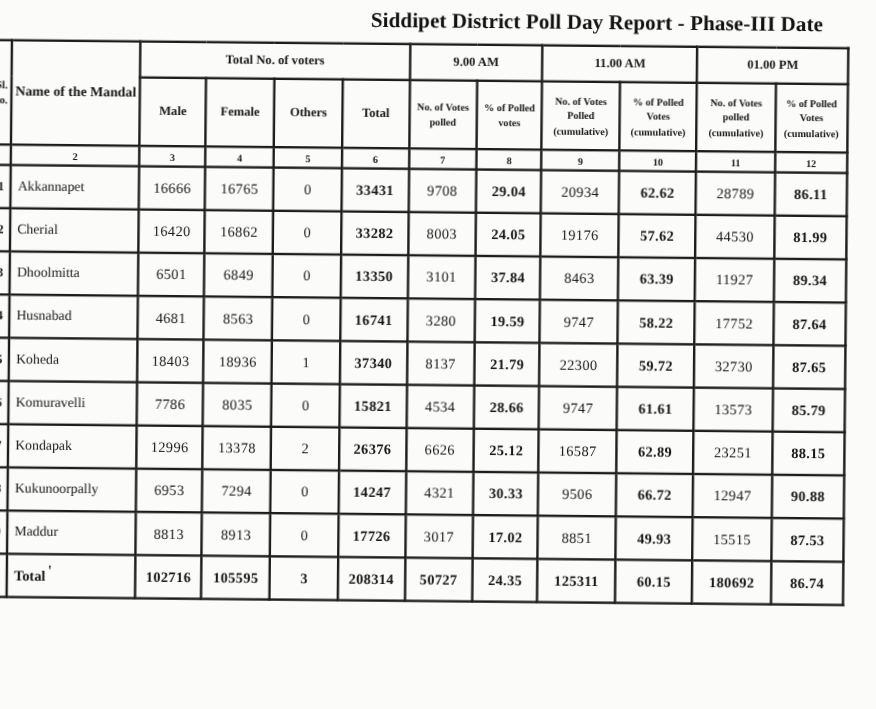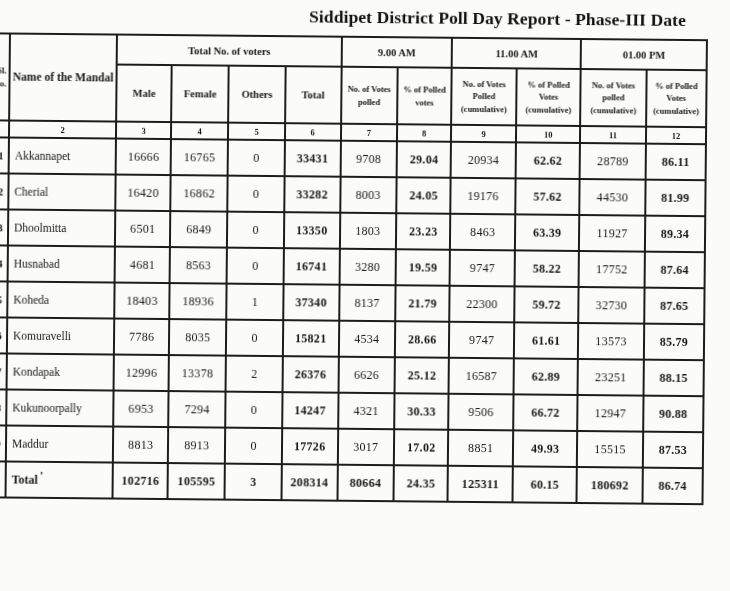--- a/index.html
+++ b/index.html
@@ -212,22 +212,22 @@
           <td class="col-v13">44530</td>
           <td class="col-p13">81.99</td>
         </tr>
         <tr>
           <td class="col-sl">3</td>
           <td class="col-mandal">Dhoolmitta</td>
           <td class="col-male">6501</td>
           <td class="col-female">6849</td>
           <td class="col-others">0</td>
           <td class="col-total">13350</td>
-          <td class="col-v9">1803</td>
-          <td class="col-p9">23.23</td>
+          <td class="col-v9">3101</td>
+          <td class="col-p9">37.84</td>
           <td class="col-v11">8463</td>
           <td class="col-p11">63.39</td>
           <td class="col-v13">11927</td>
           <td class="col-p13">89.34</td>
         </tr>
         <tr>
           <td class="col-sl">4</td>
           <td class="col-mandal">Husnabad</td>
           <td class="col-male">4681</td>
           <td class="col-female">8563</td>
@@ -310,21 +310,21 @@
           <td class="col-v13">15515</td>
           <td class="col-p13">87.53</td>
         </tr>
         <tr class="total-row">
           <td class="col-sl"></td>
           <td class="col-mandal">Total</td>
           <td class="col-male">102716</td>
           <td class="col-female">105595</td>
           <td class="col-others">3</td>
           <td class="col-total">208314</td>
-          <td class="col-v9">80664</td>
+          <td class="col-v9">50727</td>
           <td class="col-p9">24.35</td>
           <td class="col-v11">125311</td>
           <td class="col-p11">60.15</td>
           <td class="col-v13">180692</td>
           <td class="col-p13">86.74</td>
         </tr>
       </tbody>
   </table>
 
   <span class="stray-mark">'</span>

